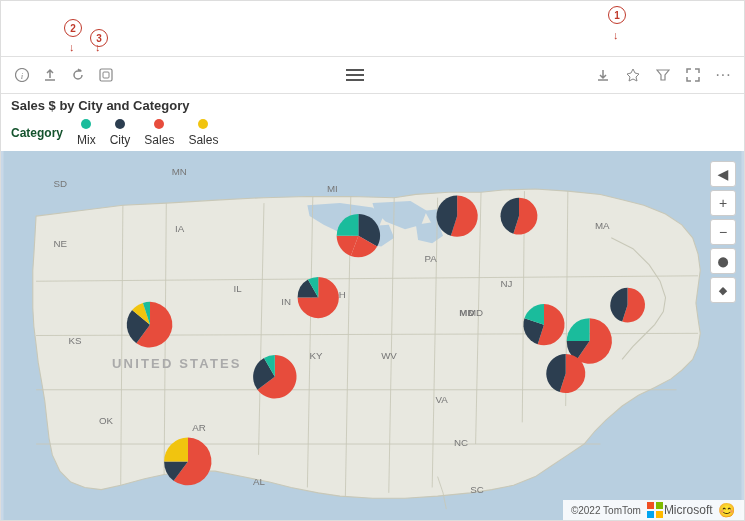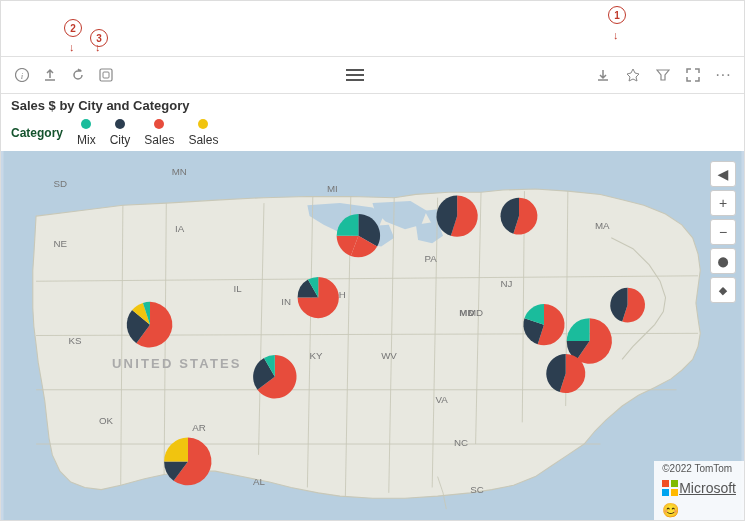--- a/index.html
+++ b/index.html
@@ -197,23 +197,22 @@
     
     .copyright-bar {
       position: absolute;
       bottom: 0;
       right: 0;
       background: rgba(255,255,255,0.85);
       padding: 2px 8px;
       font-size: 10px;
       color: #555;
       display: flex;
-      align-items: flex-start;
+      align-items: center;
       gap: 6px;
-      flex-direction: column;
     }
 
     .ms-logo {
       display: flex;
       align-items: center;
       gap: 1px;
     }
   </style>
 </head>
 <body>
@@ -456,19 +455,19 @@
 
     <div class="copyright-bar">
       <span>©2022 TomTom</span>
       <div class="ms-logo">
         <svg width="16" height="16" viewBox="0 0 16 16">
           <rect x="0" y="0" width="7" height="7" fill="#f04f24"></rect>
           <rect x="9" y="0" width="7" height="7" fill="#7eba00"></rect>
           <rect x="0" y="9" width="7" height="7" fill="#00a4ef"></rect>
           <rect x="9" y="9" width="7" height="7" fill="#ffb900"></rect>
         </svg>
-        <span style="font-size:14px; color:#555;text-decoration:underline;">Microsoft</span>
+        <span style="font-size:12px; color:#555;">Microsoft</span>
       </div>
       <span style="font-size:14px; cursor:pointer;">😊</span>
     </div>
   </div>
 
 </div>
 
 </body></html>

